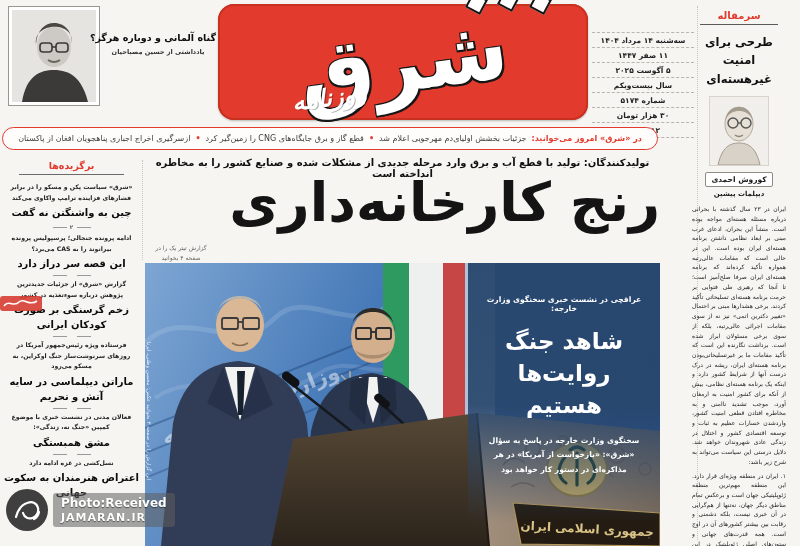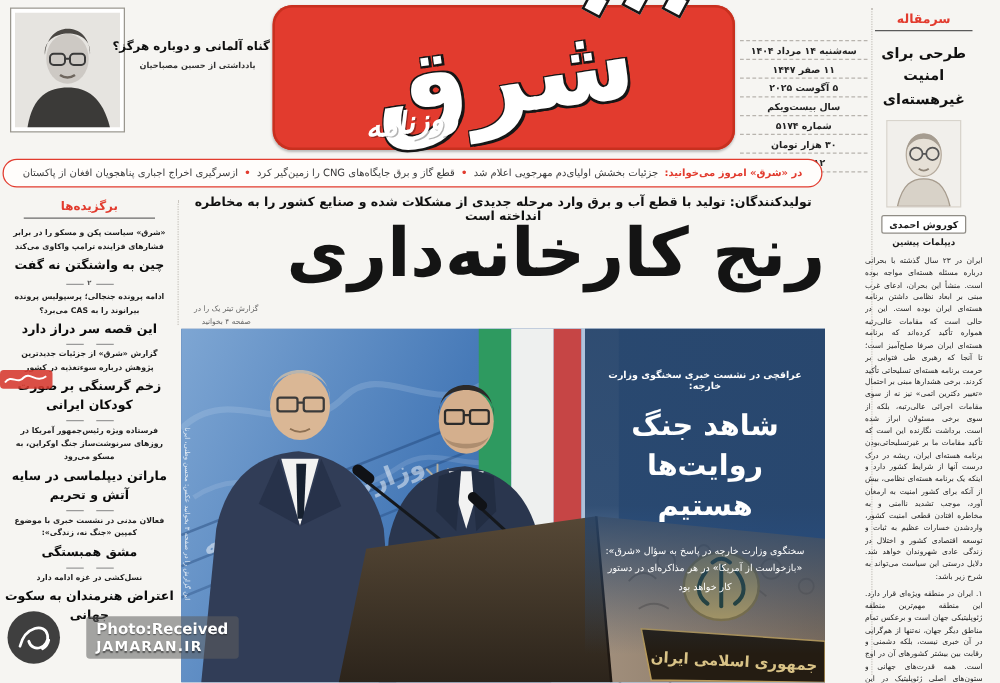--- a/index.html
+++ b/index.html
@@ -61,21 +61,21 @@
   .hl-div b { font-size:5.5px; color:#555; font-weight:bold; min-width:4px; }
 
   
   .photo { left:145px; top:263px; width:515px; height:283px; background:#3c6aa8; }
   .panel { position:absolute; left:323px; top:0; width:192px; height:100%; text-align:center;
     color:#fff; padding-top:32px;
     background:linear-gradient(180deg, rgba(40,70,108,.95) 0%, rgba(40,70,108,.92) 50%,
       rgba(40,70,108,.45) 72%, rgba(40,70,108,0) 92%); }
   .panel-kicker { font-size:7.6px; font-weight:bold; margin:0 10px 12px; }
   .panel-headline { font-size:23px; font-weight:bold; line-height:1.4; margin:0 16px; }
-  .panel-sub { font-size:7.6px; font-weight:normal; line-height:1.95; margin:12px 14px 0; }
+  .panel-sub { font-size:7.6px; font-weight:bold; line-height:1.95; margin:12px 14px 0; }
   .photo-credit { position:absolute; left:1px; top:28%; writing-mode:vertical-lr;
     font-size:5.5px; color:rgba(255,255,255,.8); letter-spacing:.5px; }
 
   
   .editorial { left:692px; top:10px; width:94px; height:530px; }
   .ed-header { color:#e23b2e; font-weight:bold; font-size:10px; text-align:center; }
   .ed-rule { height:1px; background:#5a5a5a; margin:3px 8px 8px; }
   .ed-title { font-size:11.5px; font-weight:bold; text-align:center; line-height:1.6;
     color:#101010; margin-bottom:8px; }
   .ed-portrait { width:60px; height:70px; margin:0 auto 6px; background:#f1efeb; border:1px solid #d8d4cc; }
@@ -85,21 +85,21 @@
   .ed-body { font-size:6px; line-height:1.62; text-align:justify; color:#1c1c1c;
     height:346px; overflow:hidden; }
   .ed-body p { margin-bottom:4px; }
 
   
   .vrule { width:0; border-left:1px dotted #c9c5bf; }
 
   
   .red-stamp { left:0; top:296px; width:42px; height:15px; background:rgba(214,56,46,.88);
     border-radius:3px; z-index:25; }
-  .watermark { left:6px; top:489px; display:flex; align-items:center; gap:21px; z-index:30; direction:ltr; }
+  .watermark { left:6px; top:489px; display:flex; align-items:center; gap:5px; z-index:30; direction:ltr; }
   .wm-logo { width:42px; height:42px; border-radius:50%; background:rgba(38,38,38,.88); flex:none; }
   .wm-text { background:rgba(95,95,95,.55); color:#fff; font-weight:bold; padding:3px 8px;
     border-radius:3px; font-size:12px; line-height:1.2; text-shadow:0 1px 1px rgba(0,0,0,.5); }
   .wm-text .l2 { font-size:11px; letter-spacing:1px; }
 </style>
 </head>
 <body>
 
 <div class="abs masthead">
   <span class="logo-dot" style="left:250px"></span>

